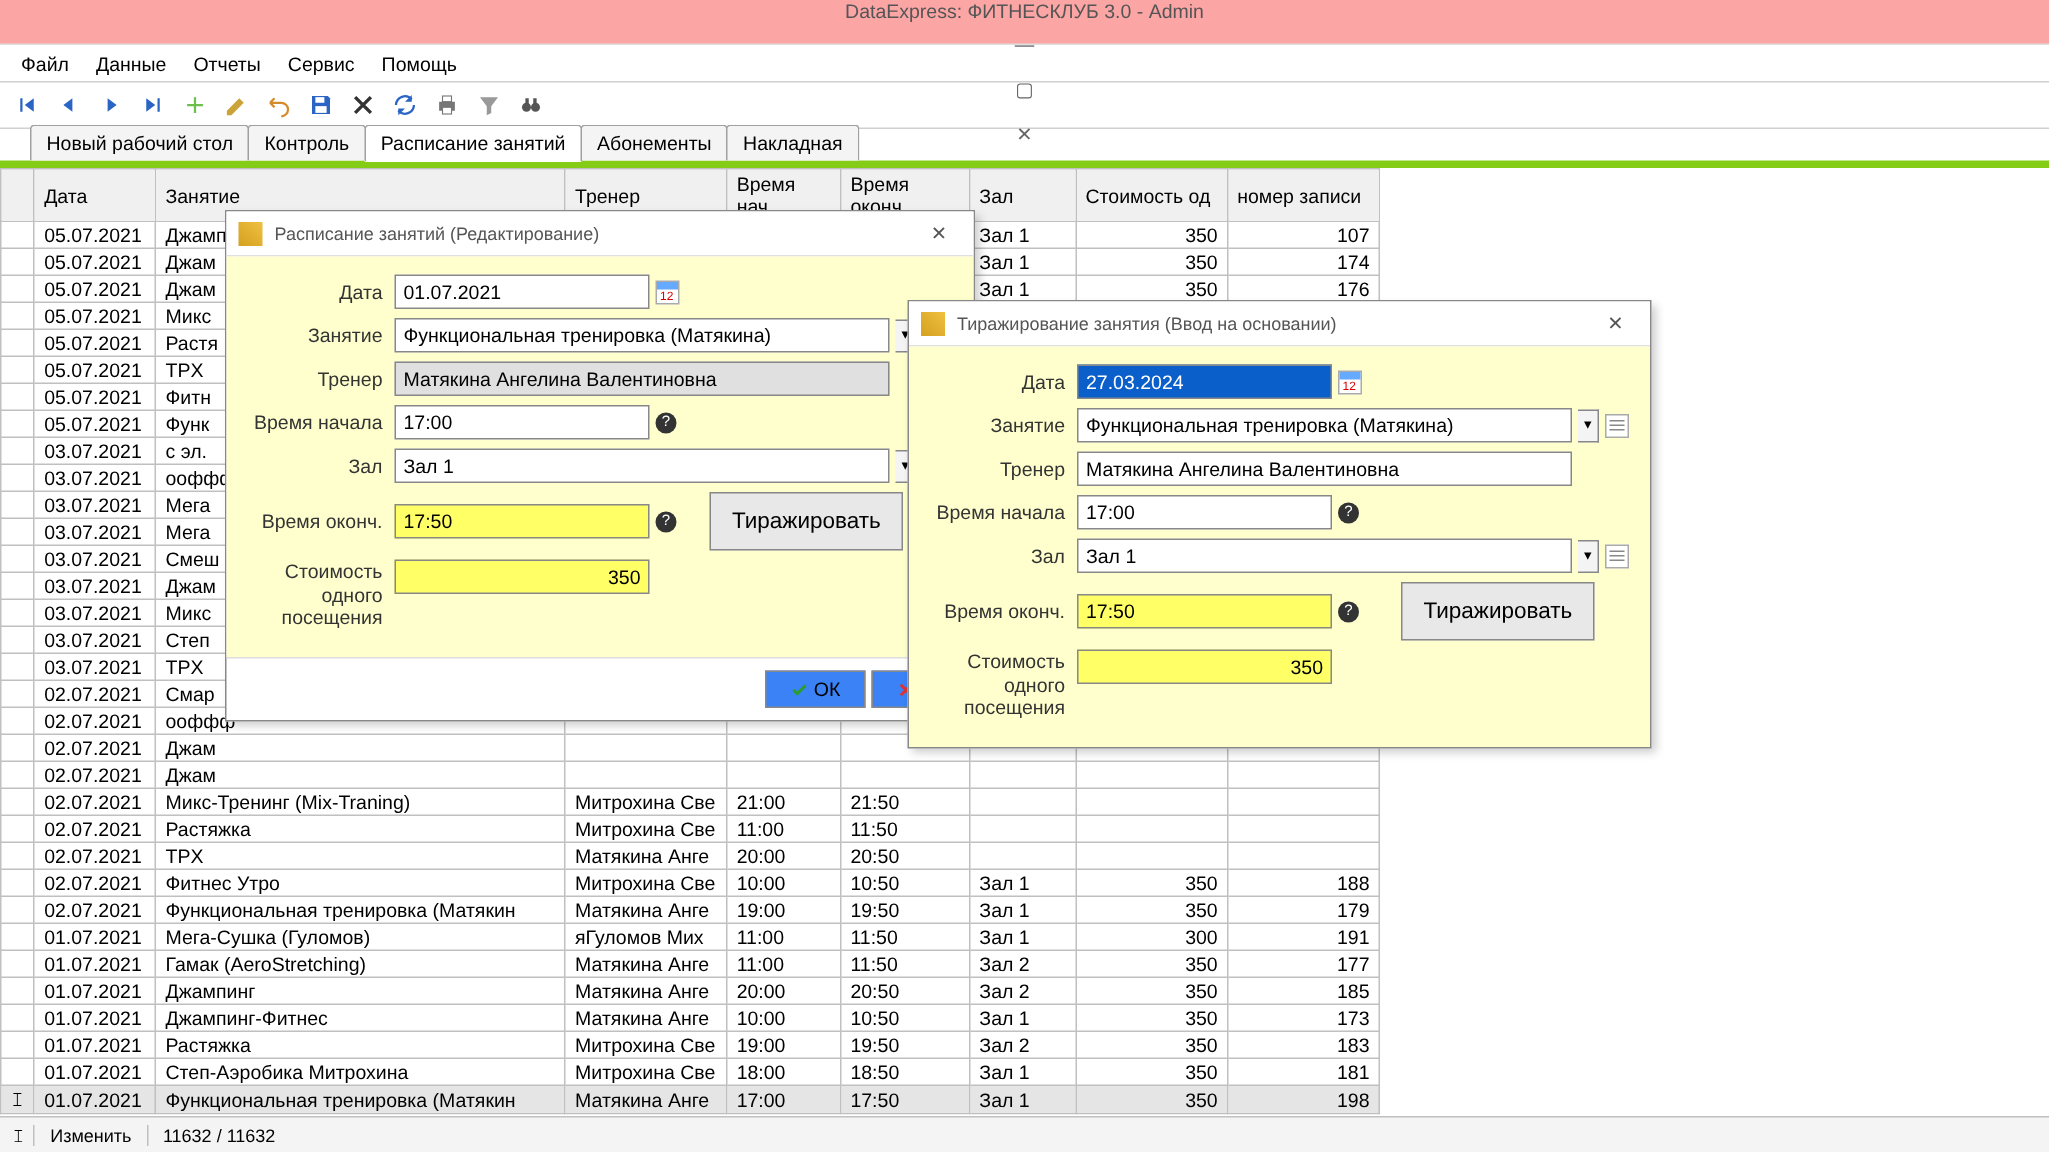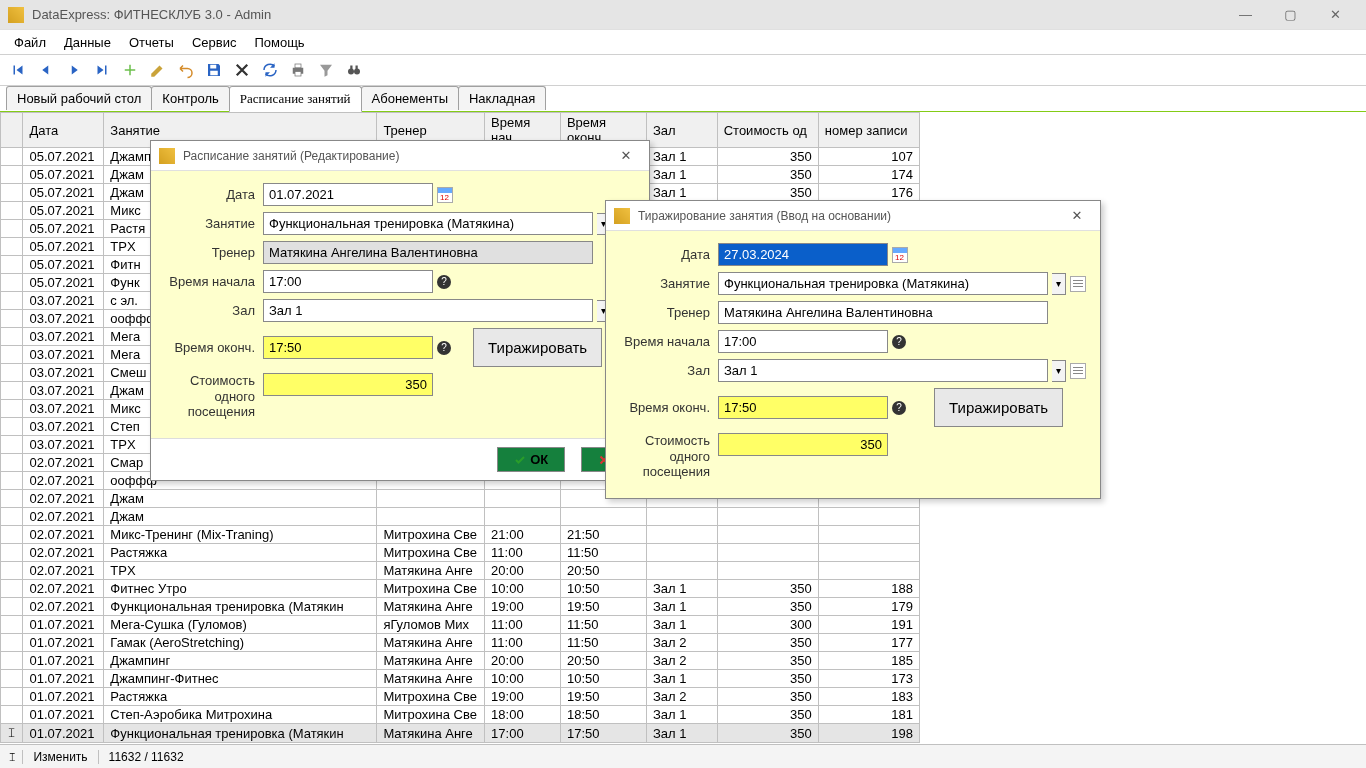--- a/index.html
+++ b/index.html
@@ -1,36 +1,36 @@
 <!DOCTYPE html>
 <html><head>
 <meta charset="utf-8">
 <style>
 * { box-sizing: border-box; margin: 0; padding: 0; }
 body { font-family: "Segoe UI", Tahoma, sans-serif; font-size: 13px; background: #fff; width: 1366px; height: 768px; overflow: hidden; position: relative; }
 
 
-.titlebar { height: 30px; background: #e5e5e5; display: flex; align-items: center; padding: 0 8px; border-bottom: 1px solid #e0e0e0; }
+.titlebar { height: 30px; background: #fca5a5; display: flex; align-items: center; padding: 0 8px; border-bottom: 1px solid #e0e0e0; flex-direction: column; }
 .titlebar .app-icon { width: 16px; height: 16px; background: linear-gradient(45deg,#d4a020,#f0c040); margin-right: 8px; }
 .titlebar .title { flex: 1; color: #555; }
 .titlebar .win-btn { width: 45px; height: 30px; text-align: center; line-height: 30px; color: #666; cursor: pointer; }
 
 
 .menubar { height: 24px; display: flex; align-items: center; padding: 0 6px; gap: 2px; }
 .menubar .mitem { padding: 2px 8px; cursor: pointer; }
 
 
 .toolbar { height: 32px; border-top: 1px solid #d0d0d0; border-bottom: 1px solid #d0d0d0; display: flex; align-items: center; padding: 0 6px; gap: 4px; }
 .toolbar .tbtn { width: 24px; height: 24px; display: flex; align-items: center; justify-content: center; cursor: pointer; }
 .toolbar svg { width: 18px; height: 18px; }
 
 
-.tabs { height: 26px; display: flex; align-items: flex-start; padding: 0 6px; border-bottom: 1px solid #84cc16; }
+.tabs { height: 26px; display: flex; align-items: flex-end; padding: 0 20px; border-bottom: 5px solid #84cc16; }
 .tab { padding: 4px 10px; border: 1px solid #a0a0a0; border-bottom: none; background: #f4f4f4; cursor: pointer; margin-right: -1px; border-radius: 3px 3px 0 0; font-size: 13px; }
-.tab.active { background: #fff; position: relative; z-index: 2; border-bottom: 1px solid #fff; margin-bottom: -1px; font-family: Liberation Serif, serif; }
+.tab.active { background: #fff; position: relative; z-index: 2; border-bottom: 1px solid #fff; margin-bottom: -1px; }
 
 
 .grid-container { position: relative; overflow: hidden; }
 table.grid { border-collapse: collapse; width: 920px; }
 table.grid th { background: #f0f0f0; border: 1px solid #c0c0c0; padding: 2px 6px; text-align: left; font-weight: normal; font-size: 13px; position: relative; }
 table.grid td { border: 1px solid #c0c0c0; padding: 1px 6px; font-size: 13px; white-space: nowrap; overflow: hidden; }
 table.grid .num { text-align: right; }
 table.grid tr.sel td { background: #e5e5e5; }
 .rowmarker { width: 12px; }
 
@@ -51,21 +51,21 @@
 .frow input.wide { width: 330px; }
 .frow input.yellow { background: #ffff66; }
 .frow input.disabled { background: #e0e0e0; }
 .frow input.selected { background: #0a5fca; color: #fff; }
 .cal-icon { width:16px; height:16px; display:inline-block; background:#fff; border:1px solid #aaa; position:relative; }
 .cal-icon::before { content:"12"; font-size:8px; position:absolute; bottom:0;left:2px; color:#d00; }
 .cal-icon::after { content:""; position:absolute; top:0;left:0;right:0;height:5px;background:#6af; }
 .help-icon { width:14px;height:14px;border-radius:50%;background:#333;color:#fff;font-size:10px;text-align:center;line-height:14px; }
 .big-btn { padding: 10px 14px; border: 1px solid #888; background: #e8e8e8; cursor: pointer; font-size: 15px; }
 .dlg-buttons { padding: 8px; text-align: right; border-top: 1px solid #ddd; }
-.dlg-buttons .btn { display: inline-block; padding: 4px 16px; border: 1px solid #888; background: #15803d; margin-left: 12px; cursor: pointer; font-weight: bold; }
+.dlg-buttons .btn { display: inline-block; padding: 4px 16px; border: 1px solid #888; background: #3b82f6; margin-left: 0; cursor: pointer; }
 .dlg-buttons .btn svg { vertical-align: middle; margin-right: 4px; }
 
 
 .statusbar { position:absolute; left:0; right:0; bottom:0; height:24px; border-top:1px solid #c0c0c0; background:#f4f4f4; display:flex; align-items:center; padding:0 8px; font-size:12px; }
 .statusbar .sb-left { flex:1; }
 .statusbar .sb-cell { border-left:1px solid #c0c0c0; padding:0 10px; }
 
 
 .dd { display:inline-block; width:14px; text-align:center; border:1px solid #888; border-left:none; background:#f4f4f4; cursor:pointer; line-height:20px; font-size:10px; }
 .list-icon { width:16px;height:16px;border:1px solid #aaa;background:#fff; display:inline-block; position:relative; }

